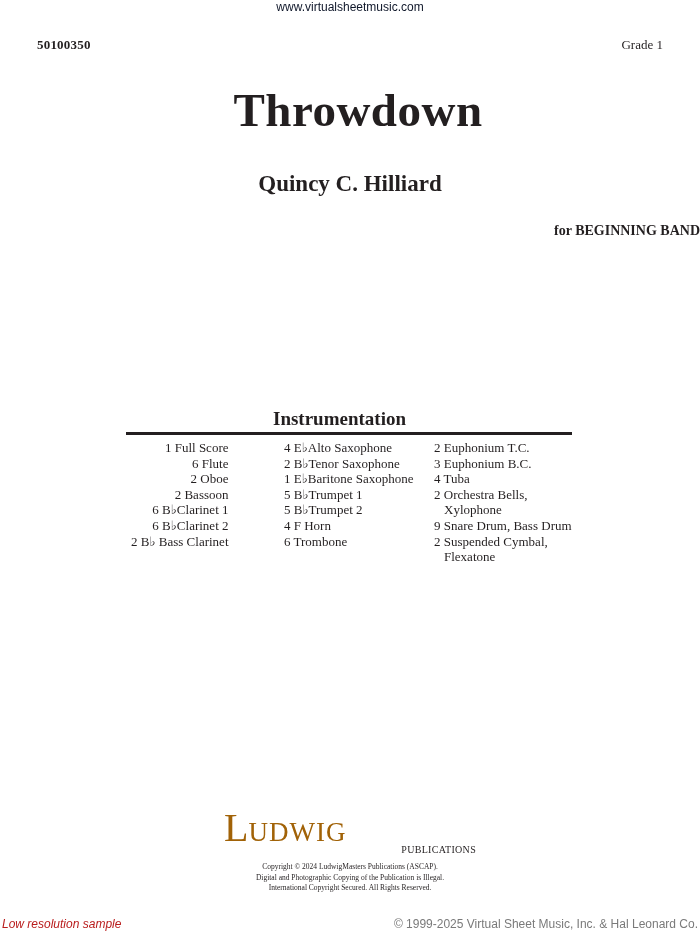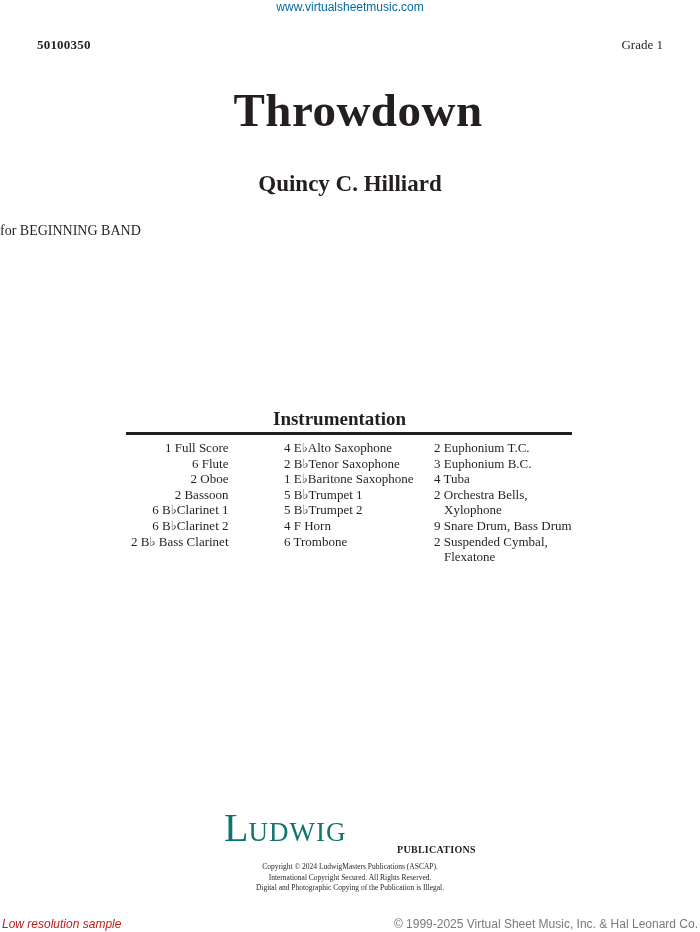--- a/index.html
+++ b/index.html
@@ -16,21 +16,21 @@
       font-family: "Liberation Serif", "DejaVu Serif", serif;
     }
     .watermark-top {
       position: absolute;
       top: 0;
       left: 0;
       width: 700px;
       text-align: center;
       font-family: "Liberation Sans", "DejaVu Sans", sans-serif;
       font-size: 12px;
-      color: #0369a1;
+      color: #0f172a;
       line-height: 14px;
     }
     .catalog-number {
       position: absolute;
       top: 37px;
       left: 37px;
       font-size: 13px;
       font-weight: bold;
       letter-spacing: 0.2px;
     }
@@ -59,23 +59,23 @@
       text-align: center;
       font-size: 23px;
       font-weight: bold;
       line-height: 28px;
     }
     .subtitle {
       position: absolute;
       top: 222px;
       left: 0;
       width: 700px;
-      text-align: left;
+      text-align: right;
       font-size: 14px;
-      font-weight: normal;
+      font-weight: bold;
       line-height: 18px;
     }
     .instr-heading {
       position: absolute;
       top: 408px;
       left: 0;
       width: 679px;
       text-align: center;
       font-size: 19px;
       font-weight: bold;
@@ -114,21 +114,21 @@
       top: 806px;
       left: 224px;
       width: 252px;
       height: 50px;
     }
     .logo-ludwig {
       position: absolute;
       left: 0;
       top: 2px;
       font-family: "Liberation Serif", "DejaVu Serif", serif;
-      color: #0f766e;
+      color: #a16207;
       line-height: 40px;
       white-space: nowrap;
     }
     .logo-ludwig .big {
       font-size: 40px;
     }
     .logo-ludwig .small {
       font-size: 27px;
       letter-spacing: 1px;
     }
@@ -141,21 +141,21 @@
       font-size: 42px;
       line-height: 44px;
       color: #231f20;
       white-space: nowrap;
     }
     .logo-pub {
       position: absolute;
       right: 0;
       top: 38px;
       font-size: 10px;
-      font-weight: bold;
+      font-weight: normal;
       letter-spacing: 0.3px;
       line-height: 12px;
     }
     .copyright {
       position: absolute;
       top: 862px;
       left: 0;
       width: 700px;
       text-align: center;
       font-size: 7.5px;
@@ -226,18 +226,18 @@
   <li class="cont">Flexatone</li>
 </ul>
 
 <div class="logo">
   <div class="logo-ludwig"><span class="big">L</span><span class="small">UDWIG</span></div>
   <div class="logo-pub">PUBLICATIONS</div>
 </div>
 
 <div class="copyright">
   <div>Copyright © 2024 LudwigMasters Publications (ASCAP).</div>
+  <div>Digital and Photographic Copying of the Publication is Illegal.</div>
   <div>International Copyright Secured. All Rights Reserved.</div>
-  <div>Digital and Photographic Copying of the Publication is Illegal.</div>
 </div>
 
 <div class="footer-left">Low resolution sample</div>
 <div class="footer-right">© 1999-2025 Virtual Sheet Music, Inc. &amp; Hal Leonard Co.</div>
 
 </body></html>

